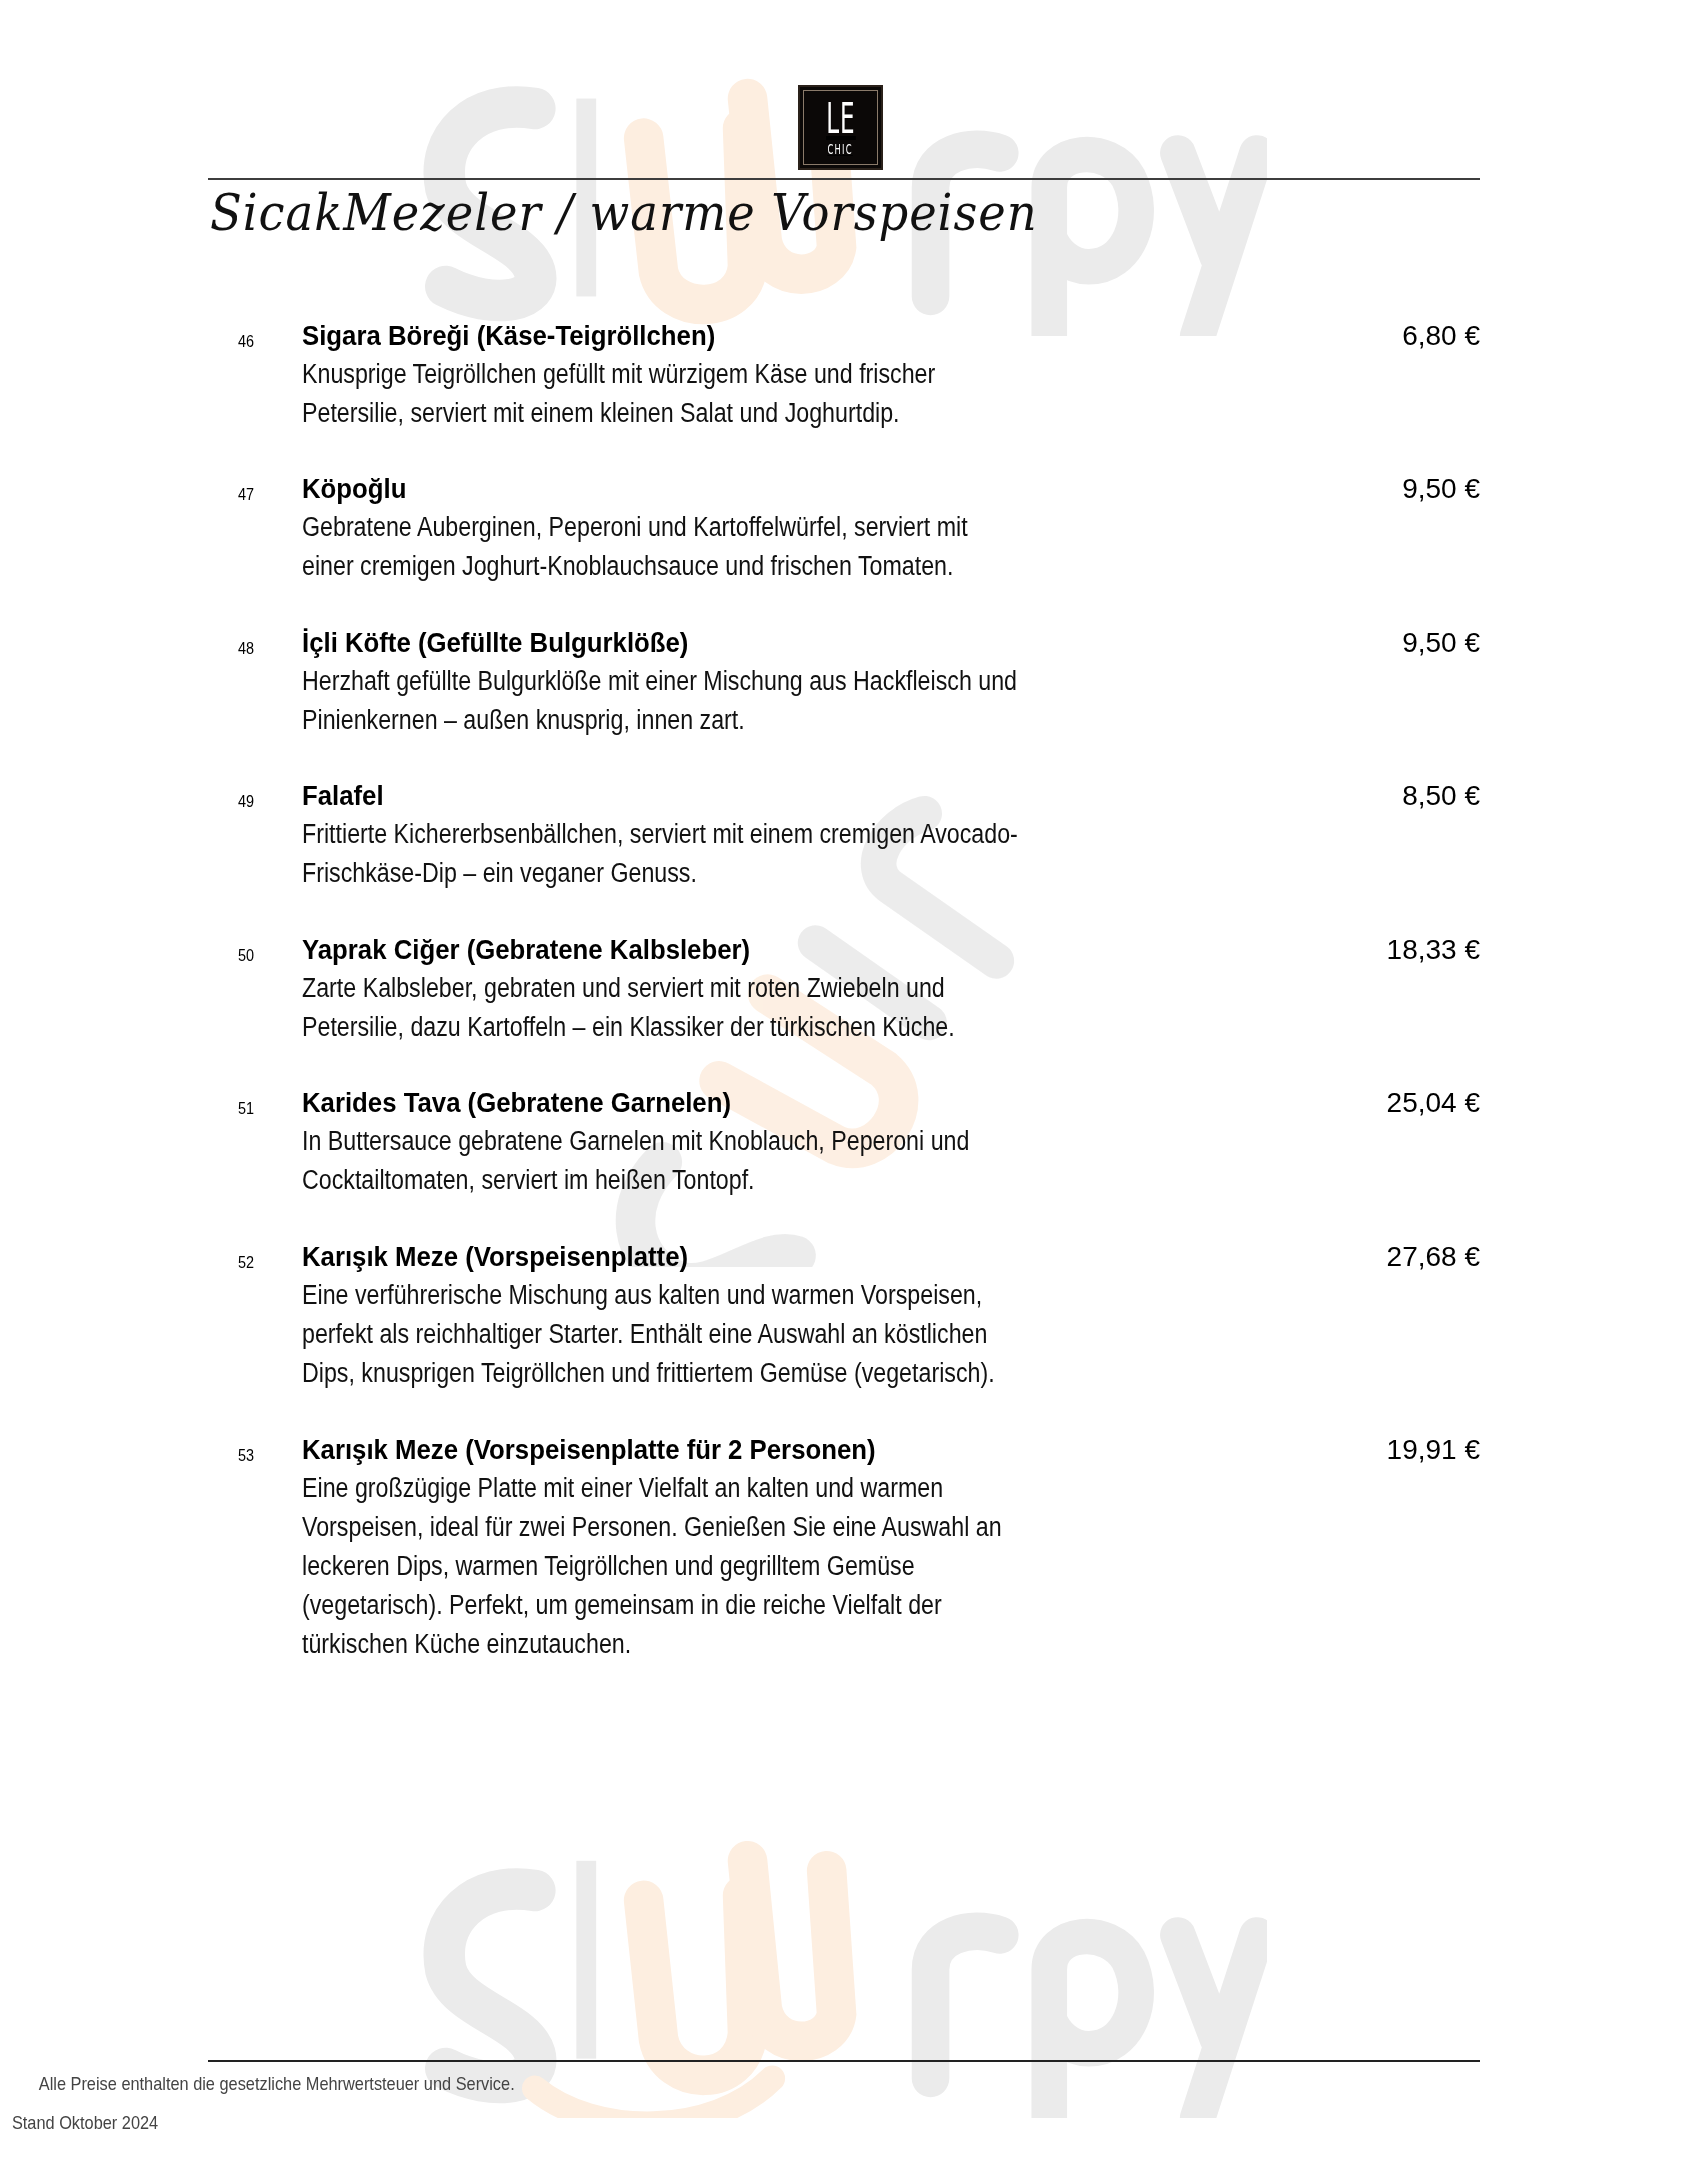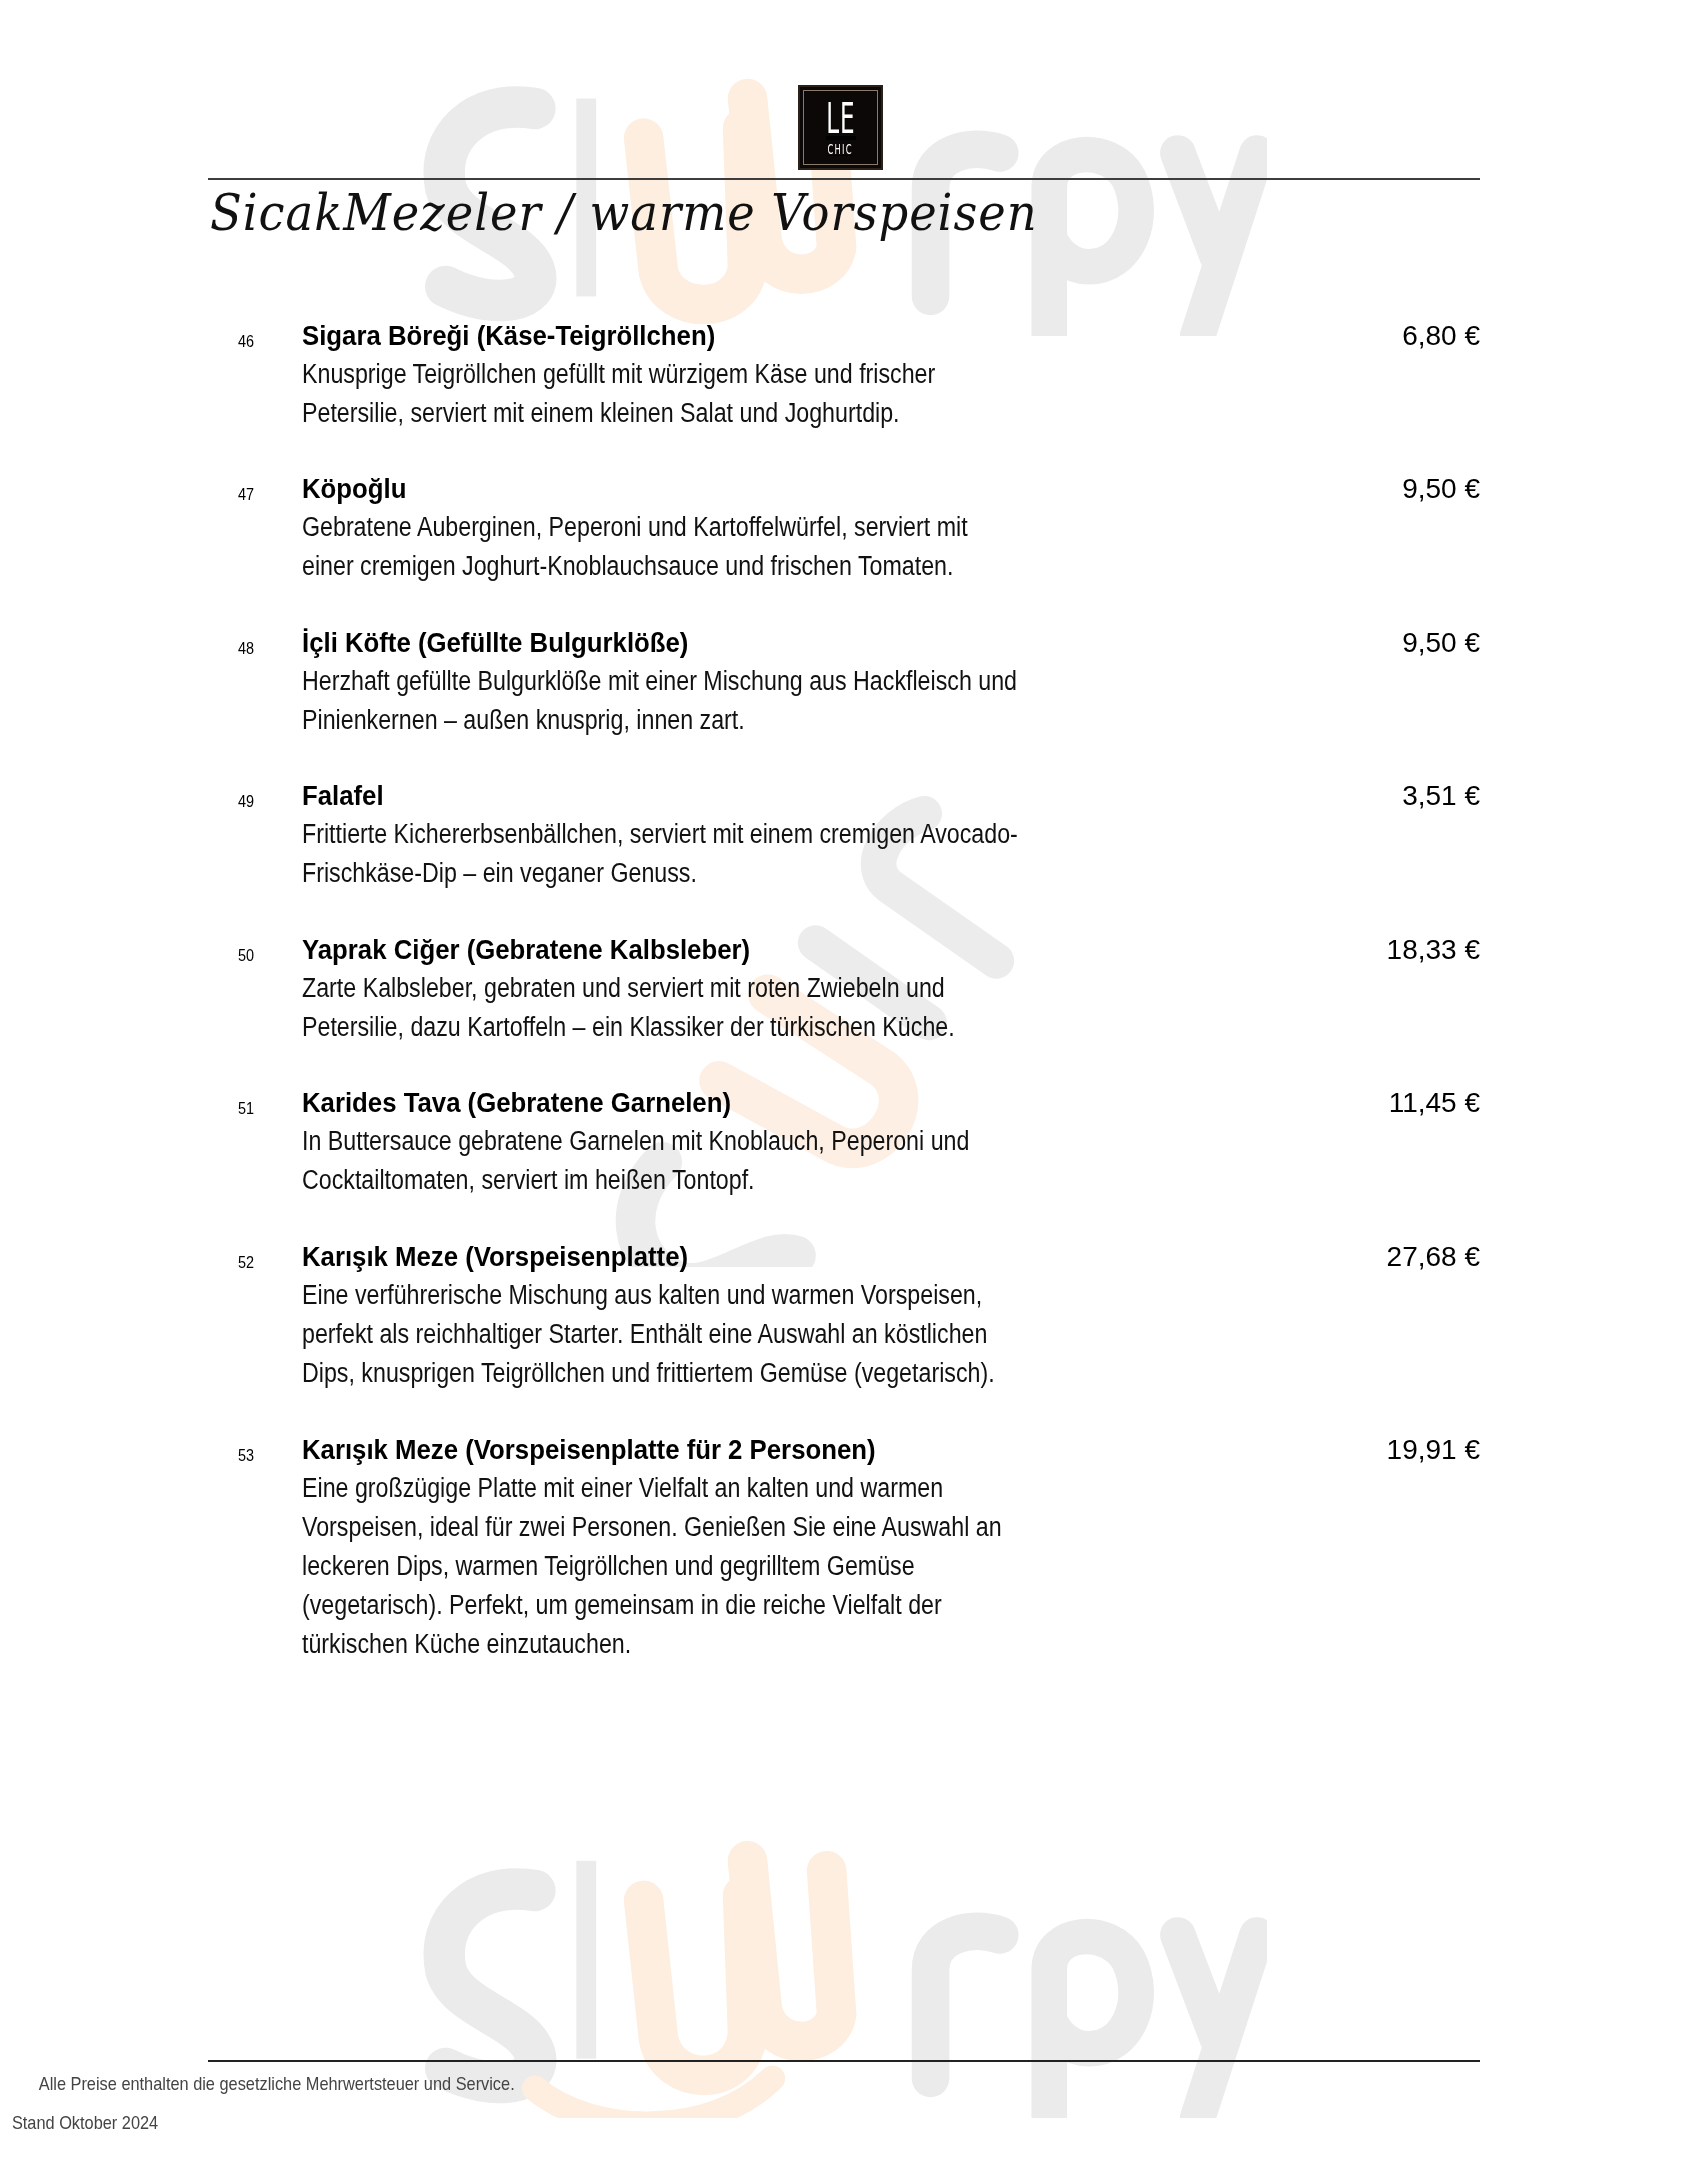--- a/index.html
+++ b/index.html
@@ -107,41 +107,41 @@
   <span class="item-price">9,50 €</span>
   <div class="item-desc">
     <span class="line">Herzhaft gefüllte Bulgurklöße mit einer Mischung aus Hackfleisch und</span>
     <span class="line">Pinienkernen – außen knusprig, innen zart.</span>
   </div>
 </div>
 
 <div class="item" style="top:779px">
   <span class="item-number">49</span>
   <span class="item-title">Falafel</span>
-  <span class="item-price">3,51 €</span>
+  <span class="item-price">8,50 €</span>
   <div class="item-desc">
     <span class="line">Frittierte Kichererbsenbällchen, serviert mit einem cremigen Avocado-</span>
     <span class="line">Frischkäse-Dip – ein veganer Genuss.</span>
   </div>
 </div>
 
 <div class="item" style="top:933px">
   <span class="item-number">50</span>
   <span class="item-title">Yaprak Ciğer (Gebratene Kalbsleber)</span>
   <span class="item-price">18,33 €</span>
   <div class="item-desc">
     <span class="line">Zarte Kalbsleber, gebraten und serviert mit roten Zwiebeln und</span>
     <span class="line">Petersilie, dazu Kartoffeln – ein Klassiker der türkischen Küche.</span>
   </div>
 </div>
 
 <div class="item" style="top:1086px">
   <span class="item-number">51</span>
   <span class="item-title">Karides Tava (Gebratene Garnelen)</span>
-  <span class="item-price">11,45 €</span>
+  <span class="item-price">25,04 €</span>
   <div class="item-desc">
     <span class="line">In Buttersauce gebratene Garnelen mit Knoblauch, Peperoni und</span>
     <span class="line">Cocktailtomaten, serviert im heißen Tontopf.</span>
   </div>
 </div>
 
 <div class="item" style="top:1240px">
   <span class="item-number">52</span>
   <span class="item-title">Karışık Meze (Vorspeisenplatte)</span>
   <span class="item-price">27,68 €</span>

